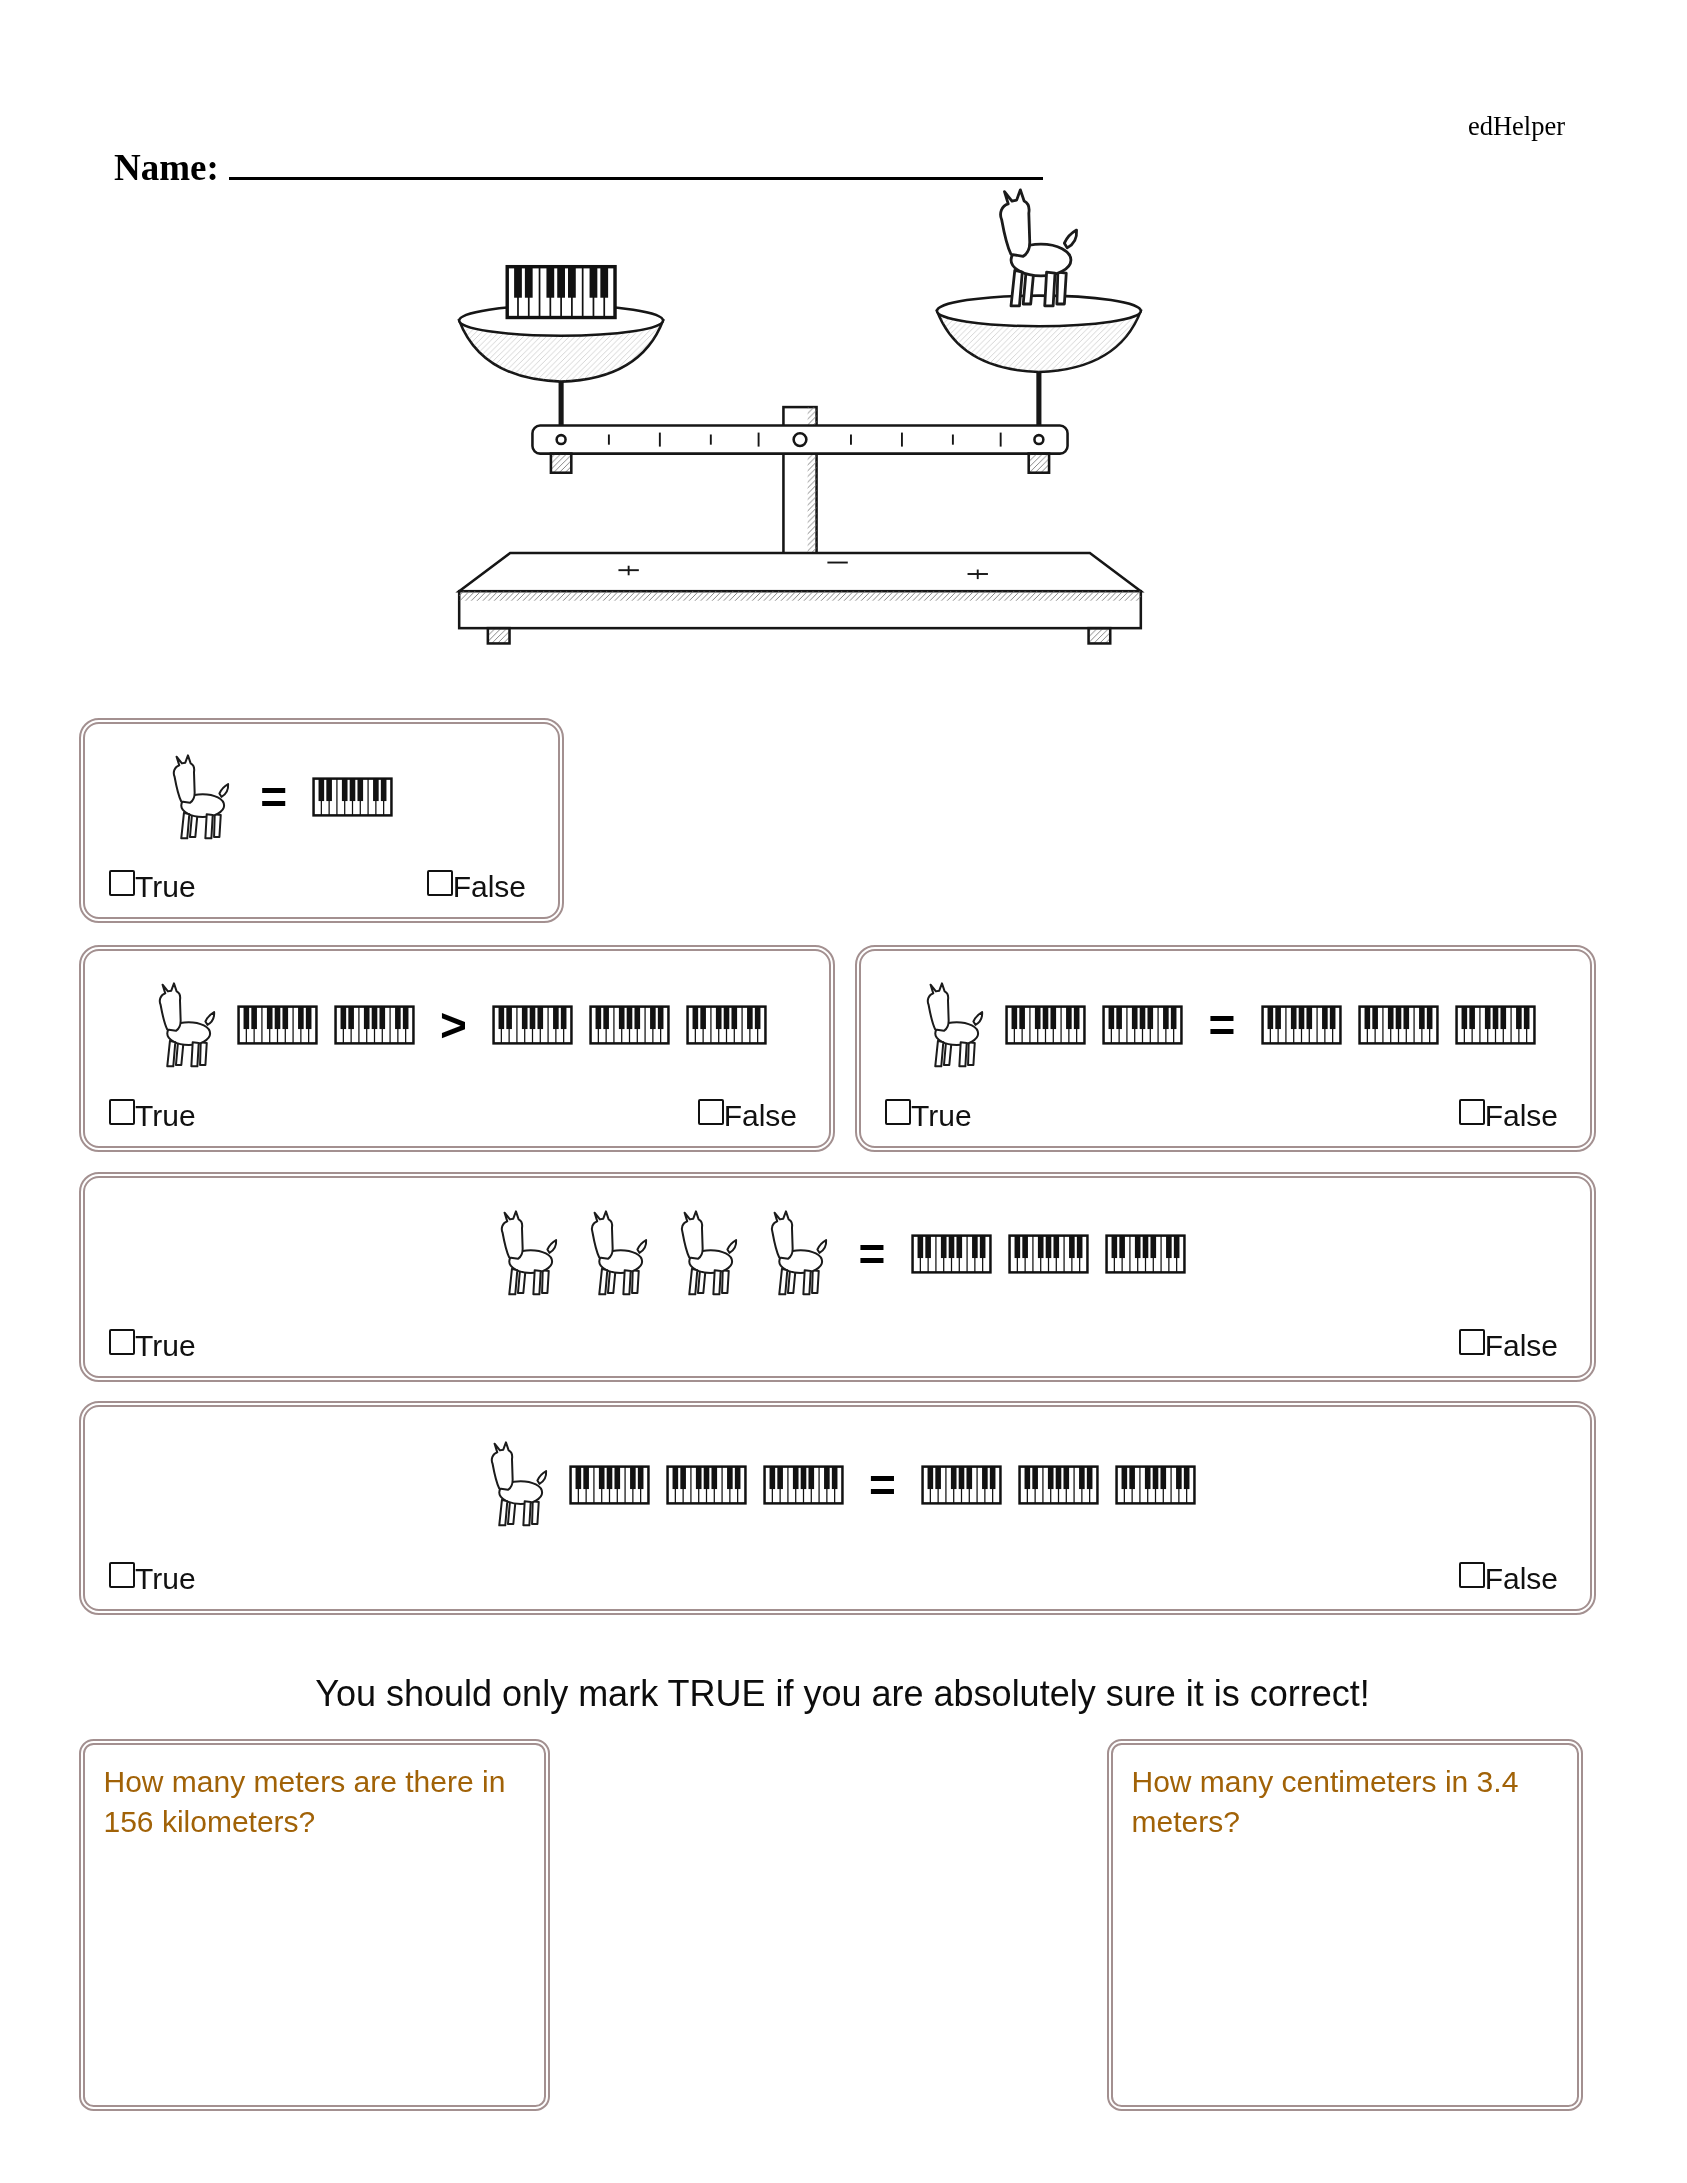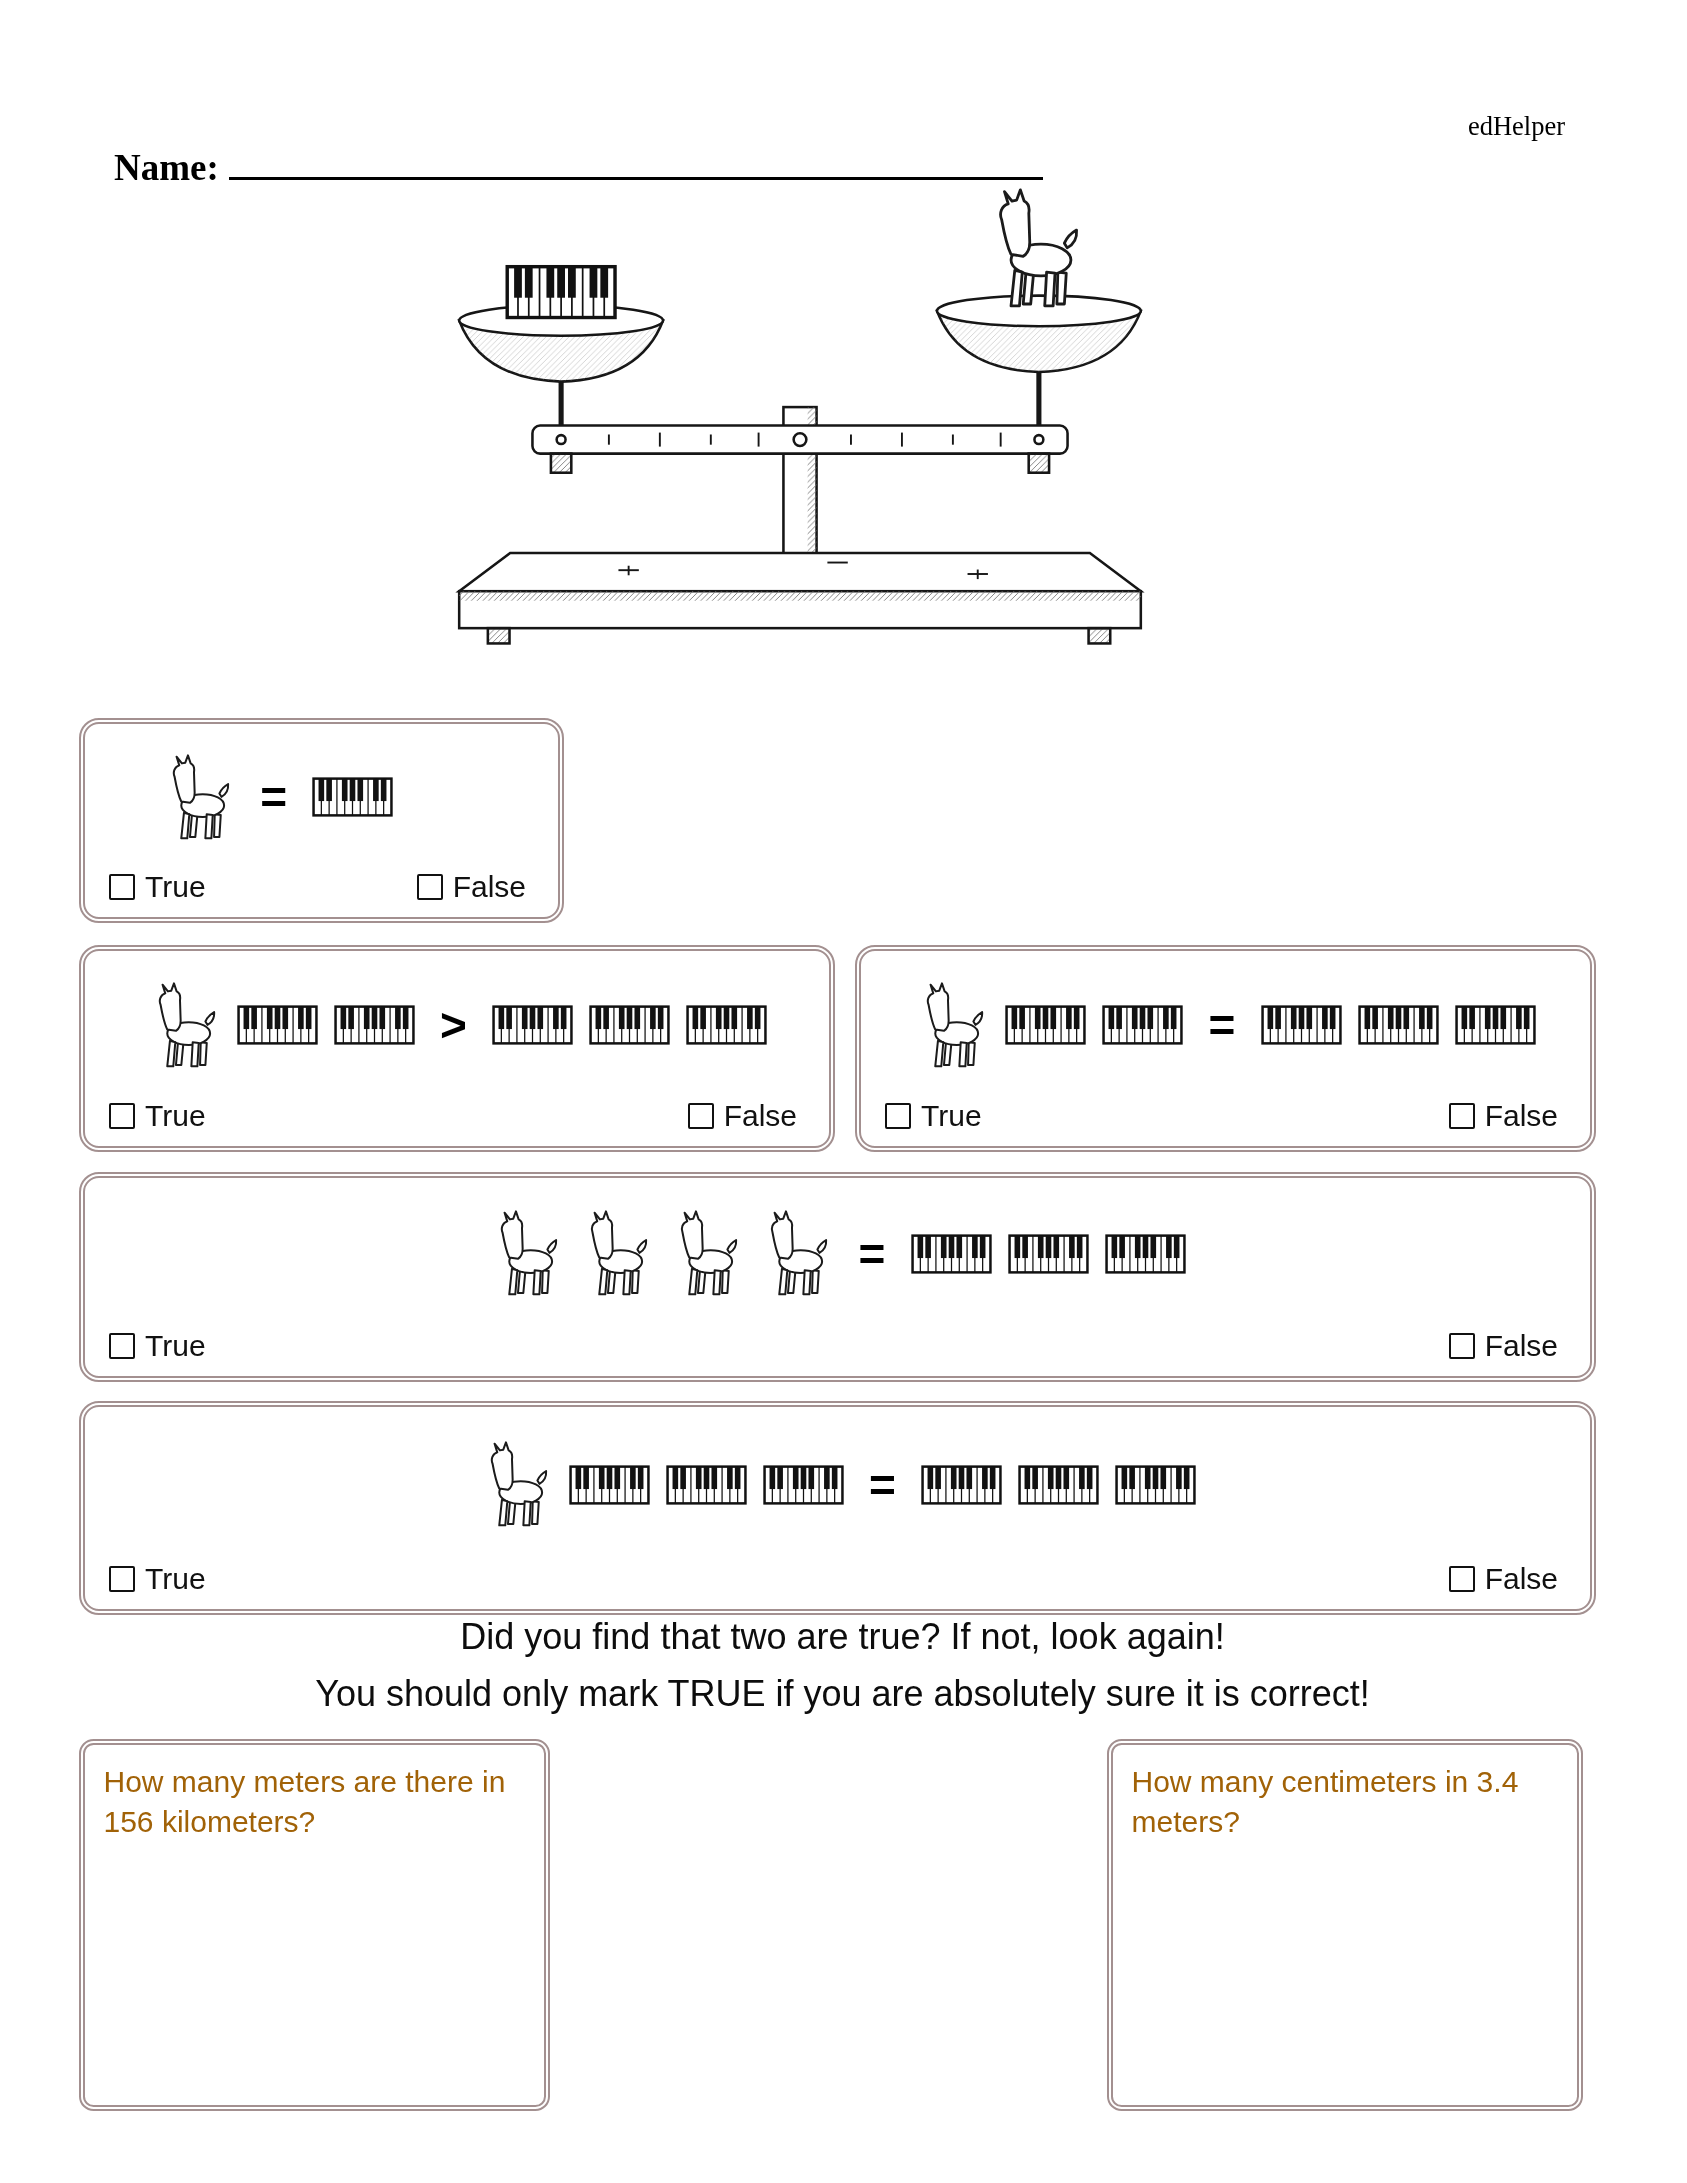--- a/index.html
+++ b/index.html
@@ -15,21 +15,21 @@
   
   .scale-svg{position:absolute;left:370px;top:180px;width:860px;height:523px;}
   
   .stmt{position:absolute;border:6px double #a39090;border-radius:20px;background:#fff;}
   .stmt .items{display:flex;align-items:center;justify-content:center;gap:16px;height:calc(100% - 60px);padding:6.6px 20px 0 20px;}
   .stmt.left-align .items{justify-content:flex-start;padding-left:76px;}
   .icon-llama{width:74px;height:87px;flex:0 0 auto;}
   .icon-piano{width:81px;height:40px;flex:0 0 auto;}
   .op{font-size:46px;font-weight:bold;color:#000;margin:0 9.3px;line-height:1;}
   .tf{position:absolute;left:0;right:0;bottom:13.2px;display:flex;justify-content:space-between;padding:0 32px 0 24px;}
-  .choice{display:flex;align-items:center;gap:10px;font-size:30px;color:#111;cursor:pointer;}
+  .choice{display:flex;align-items:flex-start;gap:0;font-size:30px;color:#111;cursor:pointer;}
   .cb{width:22px;height:22px;border:2.6px solid #111;border-radius:2px;background:#fff;display:inline-block;}
   .s0{left:79px;top:718px;width:473px;height:193px;}
   .s1{left:79px;top:945px;width:744px;height:195px;}
   .s2{left:855px;top:945px;width:729px;height:195px;}
   .s3{left:79px;top:1172px;width:1505px;height:198px;}
   .s4{left:79px;top:1401px;width:1505px;height:202px;}
   
   .hint{position:absolute;left:0;width:100%;text-align:center;font-size:36px;font-weight:500;color:#0d0d0d;}
   .hint1{top:1616px;}
   .hint2{top:1673px;text-align:center;}
@@ -270,21 +270,20 @@
         <span class="cb"></span>
         <span>True</span>
       </label>
       <label class="choice">
         <span class="cb"></span>
         <span>False</span>
       </label>
     </div>
   </section>
 
-  <div class="hint hint1">Did you find that two are true? If not, look again!</div>
   <div class="hint hint2">You should only mark TRUE if you are absolutely sure it is correct!</div>
 
   <section class="wp wp0">
     <p>How many meters are there in 156 kilometers?</p>
   </section>
   <section class="wp wp2">
     <p>How many centimeters in 3.4 meters?</p>
   </section>
 
 </div>

